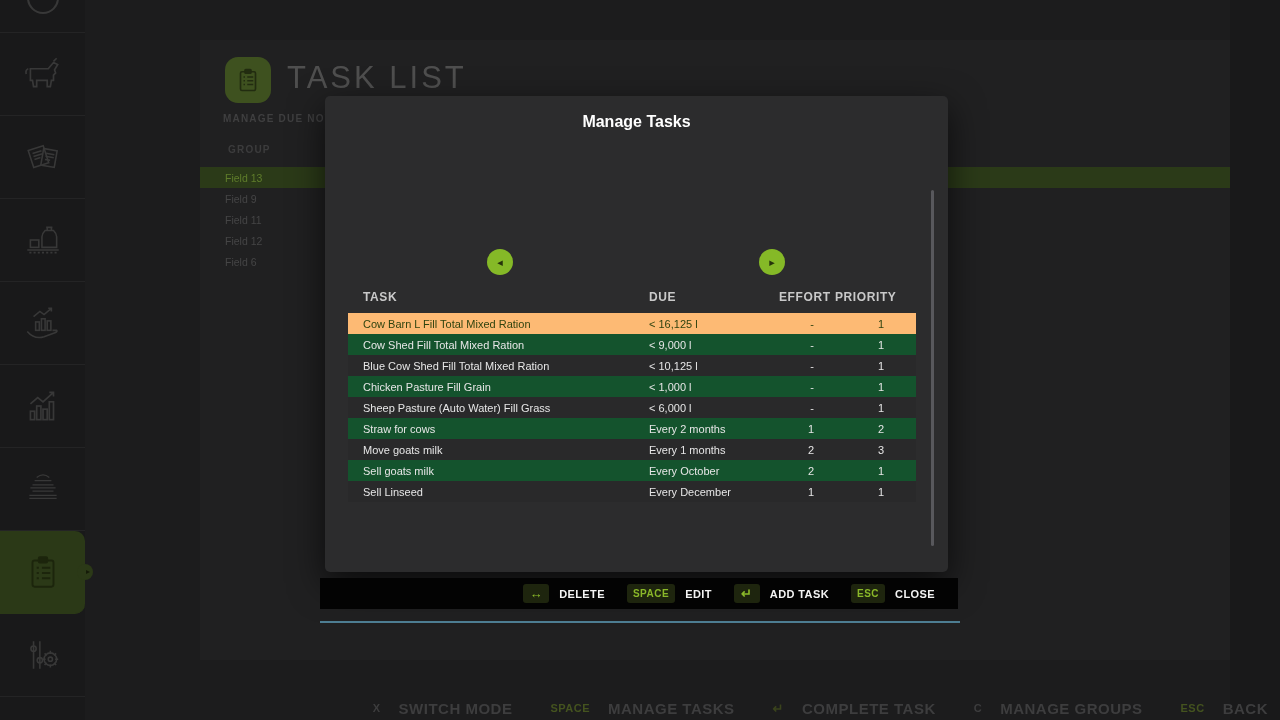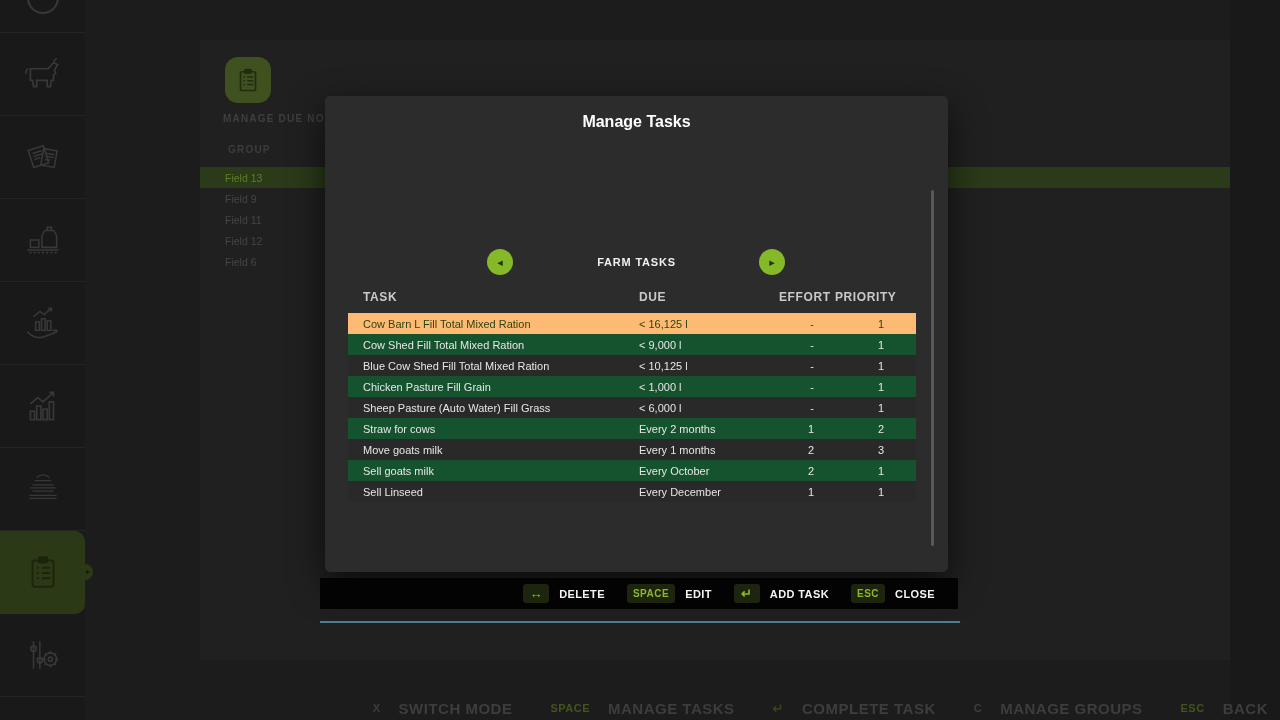--- a/index.html
+++ b/index.html
@@ -62,21 +62,21 @@
   .category { position:absolute; top:160px; left:0; width:623px; text-align:center; color:#f0f0f0;
               font-size:11px; font-weight:bold; letter-spacing:.8px; }
   .table { position:absolute; left:23px; top:194px; width:568px; }
   .thead { display:flex; align-items:flex-start; height:23px; color:#c9c9c9; font-size:12px;
            font-weight:bold; letter-spacing:.6px; }
   .trow { display:flex; align-items:center; height:21px; font-size:11px; color:#e6e6e6; }
   .trow.odd  { background:#29292a; }
   .trow.even { background:#14532d; }
   .trow.sel  { background:#fdba74; color:#2f430f; }
   .c-task { flex:1; padding-left:15px; white-space:nowrap; overflow:hidden; }
-  .c-due { width:140px; white-space:nowrap; }
+  .c-due { width:130px; white-space:nowrap; }
   .c-eff { width:35px; text-align:right; }
   .c-pri { width:70px; text-align:right;padding-left:21px; }
   .c-sp  { width:32px; }
   .scrollbar { position:absolute; left:606px; top:94px; width:3px; height:356px; background:#58585c;
                border-radius:2px; }
 
   
   .footer-bar { position:absolute; left:320px; top:578px; width:638px; height:31px; background:#030303;
                 display:flex; align-items:center; justify-content:flex-end; gap:22px;
                 padding-right:23px; }
@@ -190,20 +190,21 @@
       </div>
     </aside>
 
   <div class="app-icon">
     <svg viewBox="0 0 40 40" fill="none" stroke="currentColor" stroke-width="2.2">
       <rect x="10" y="9" width="20" height="25" rx="2"></rect>
       <rect x="16" y="6" width="8" height="5" rx="1" fill="currentColor"></rect>
       <path d="M14 16 h2 M19 16 h8 M14 21 h2 M19 21 h8 M14 26 h2 M19 26 h8"></path>
     </svg>
   </div>
+  <h1 class="page-title">TASK LIST</h1>
   <div class="section-label">MANAGE DUE NOW</div>
   <div class="group-header">GROUP</div>
   <div class="groups">
       <div class="group-row sel">Field 13</div>
       <div class="group-row">Field 9</div>
       <div class="group-row">Field 11</div>
       <div class="group-row">Field 12</div>
       <div class="group-row">Field 6</div>
     </div>
 
@@ -226,21 +227,20 @@
       </div>
       <div class="help-item">
         <span class="hk green">ESC</span>
         <span class="hl">BACK</span>
       </div>
     </div>
 
   <div class="dialog">
     <div class="dialog-title">Manage Tasks</div>
     <button class="nav-btn prev">◂</button>
-    <div class="category">FARM TASKS</div>
     <button class="nav-btn next">▸</button>
 
     <div class="table">
       <div class="thead">
         <div class="c-task">TASK</div>
         <div class="c-due">DUE</div>
         <div class="c-eff">EFFORT</div>
         <div class="c-pri">PRIORITY</div>
         <div class="c-sp"></div>
       </div>

